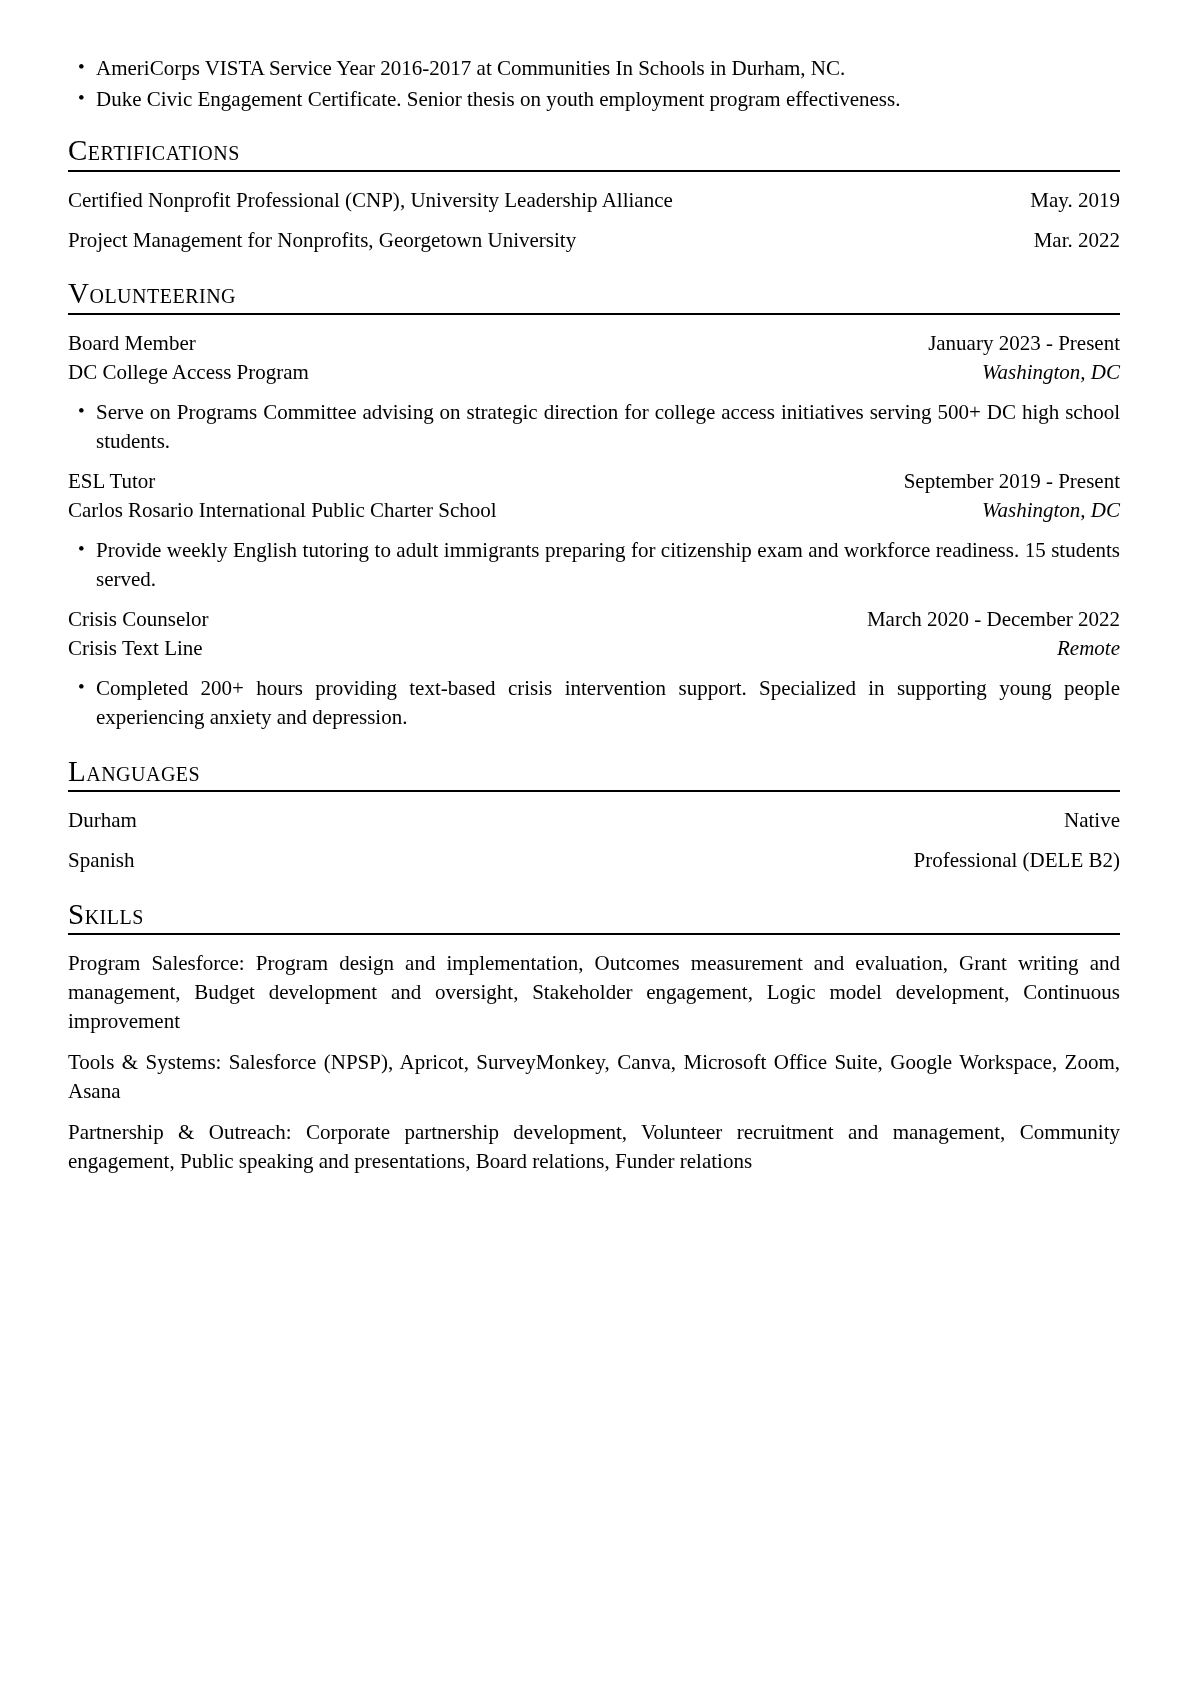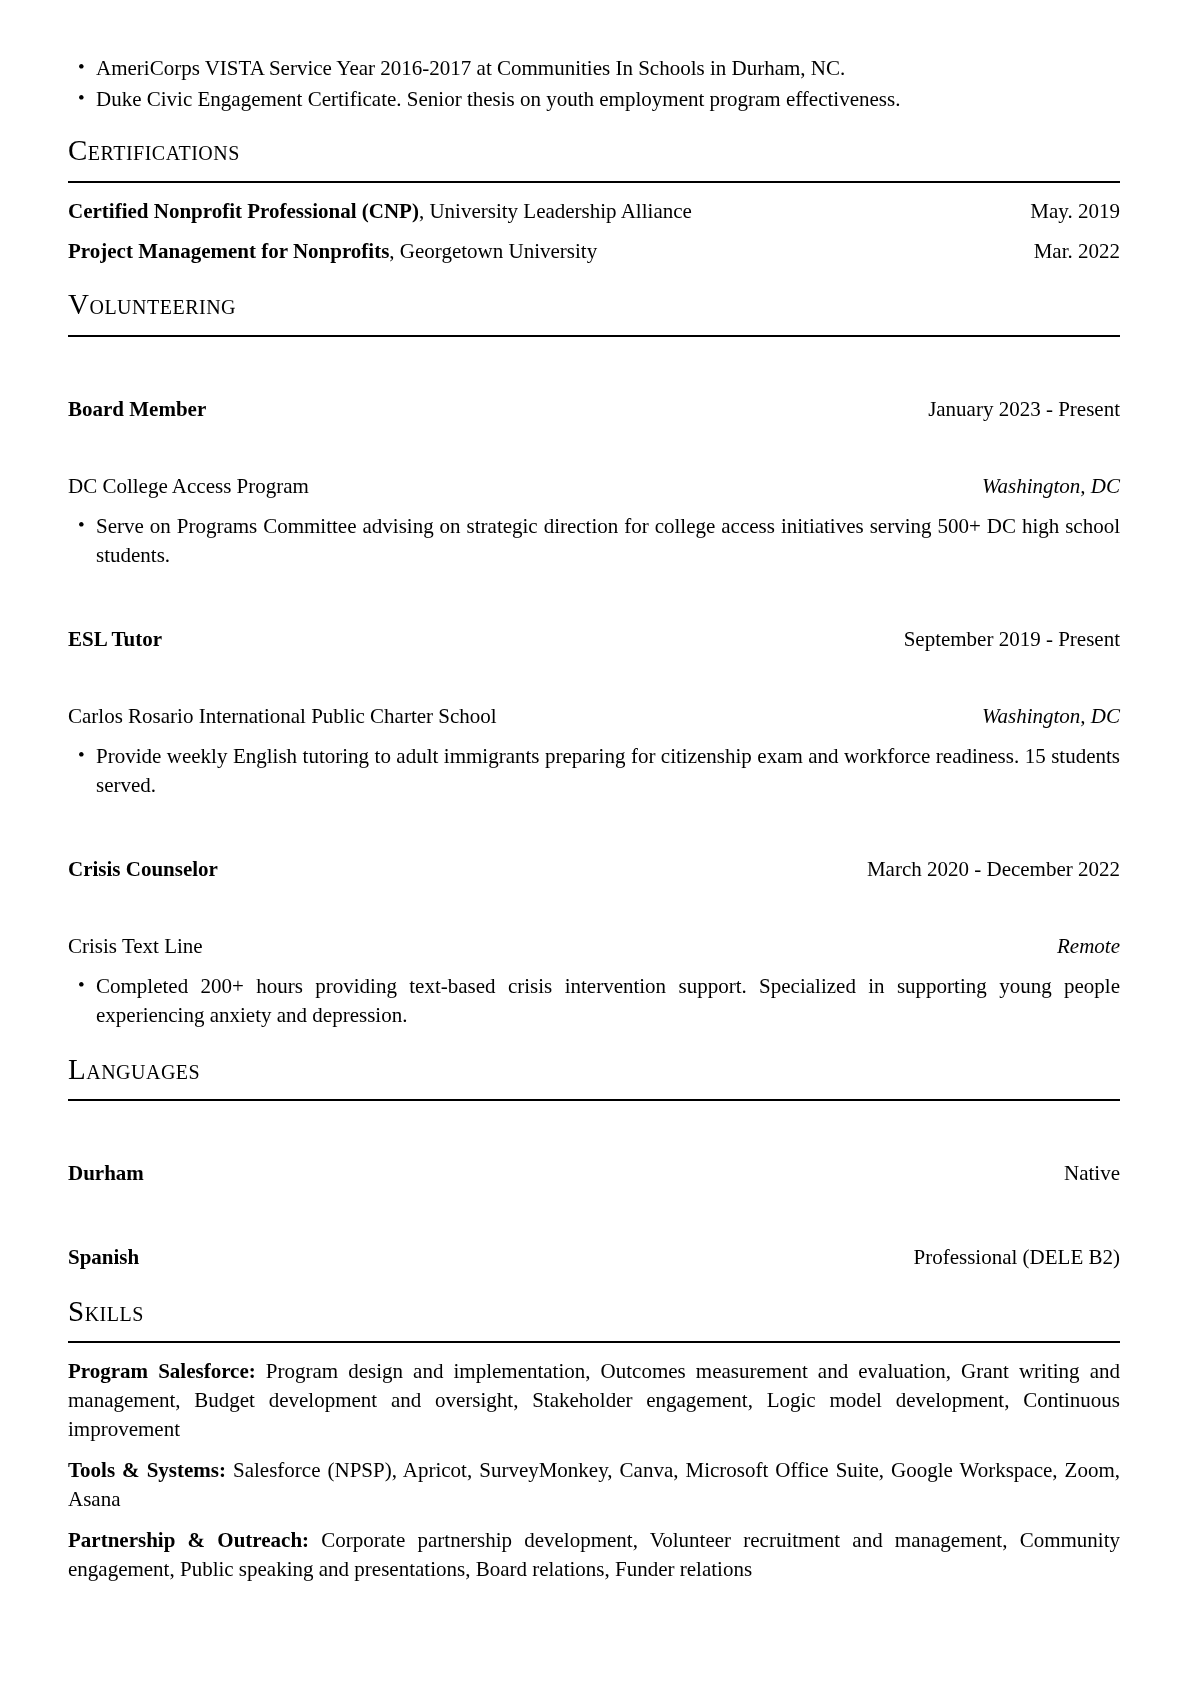--- a/index.html
+++ b/index.html
@@ -22,21 +22,21 @@
   }
 
   
   .section-heading {
     font-variant: small-caps;
     font-weight: normal;
     font-size: 29px;
     letter-spacing: 0.5px;
     line-height: 1.1;
     border-bottom: 2px solid #000;
-    padding-bottom: 14px;
+    padding-bottom: 3px;
     margin: 24px 0 14px 0;
   }
   .section-heading.first { margin-top: 22px; }
 
   
   .bullet-item {
     display: flex;
     margin-top: 2px;
   }
   .bullet-item.spaced { margin-top: 12px; }
@@ -52,22 +52,22 @@
     text-align: justify;
   }
 
   
   .row {
     display: flex;
     justify-content: space-between;
     align-items: baseline;
   }
   .row.gap { margin-bottom: 11px; }
-  .bold { font-weight: bold; margin-top: 44px; }
-  .italic { font-style: italic; margin-top: 48px; }
+  .bold { font-weight: normal; }
+  .italic { font-style: italic; }
 
   .entry { margin-top: 12px; }
   .entry:first-of-type { margin-top: 0; }
 
   .cert-left { flex: 1; padding-right: 20px; }
   .cert-date { white-space: nowrap; text-align: center; }
 
   
   .skill-para {
     margin: 0 0 13px 0;

